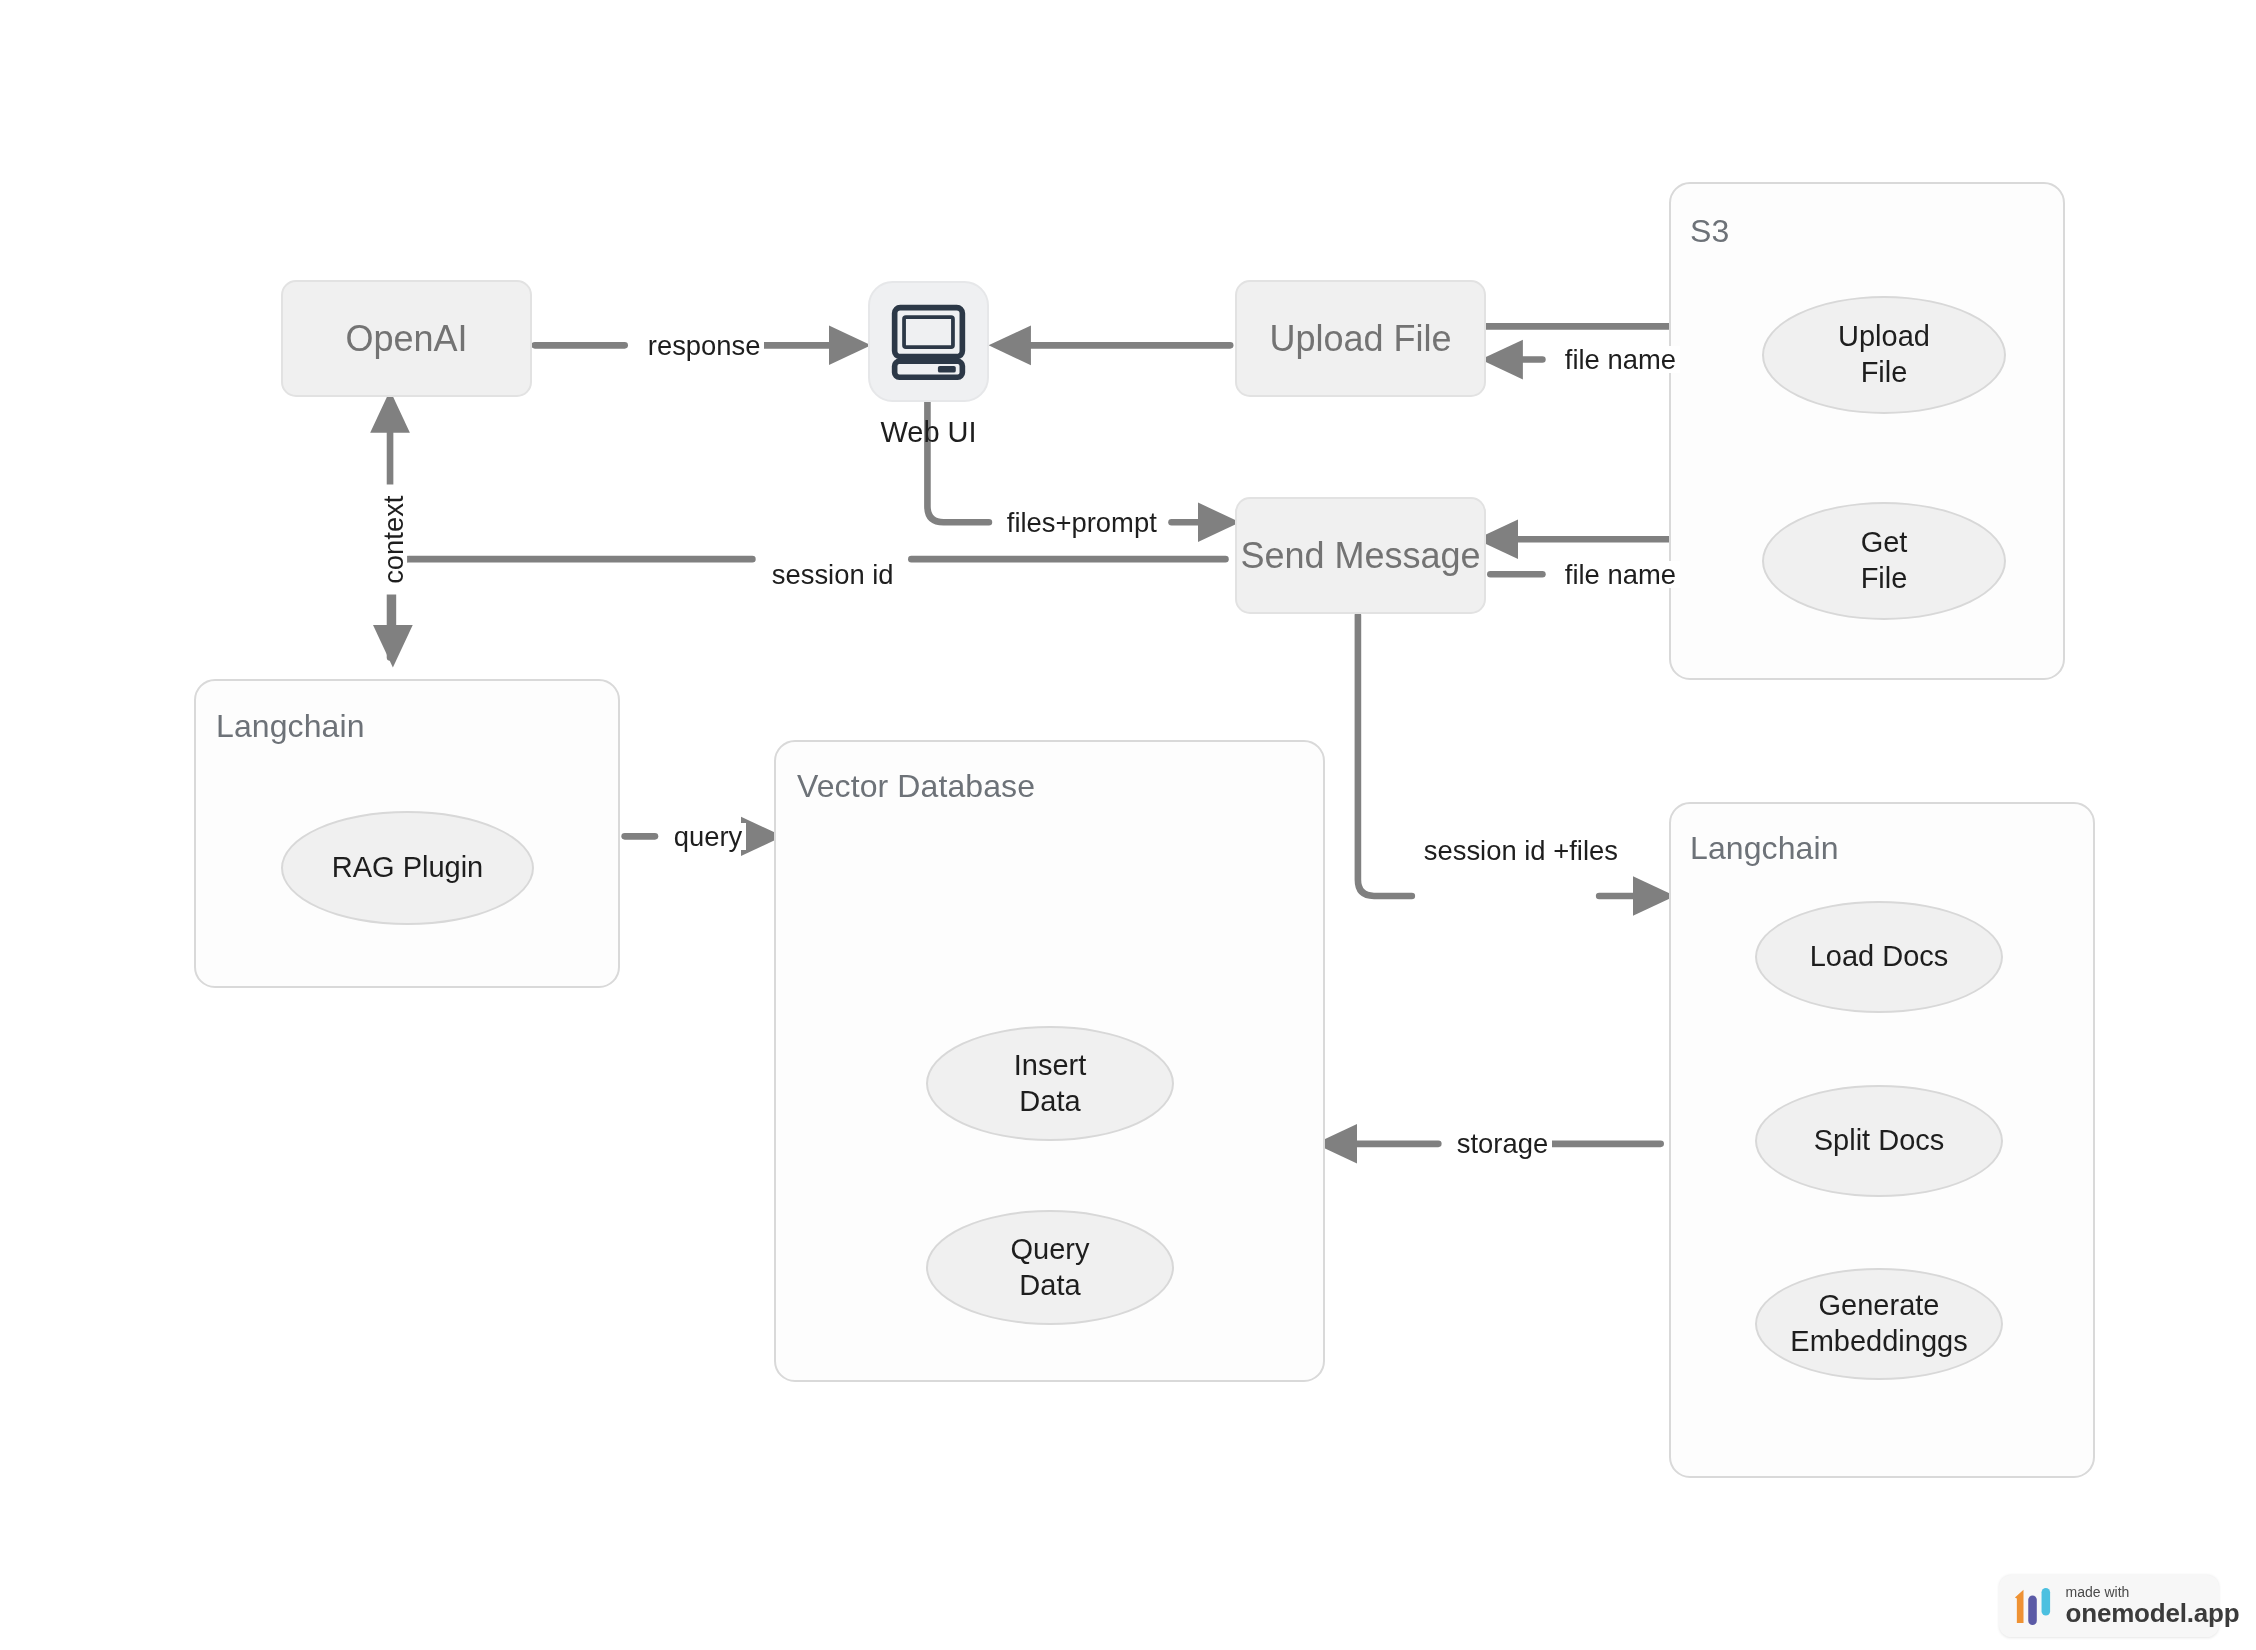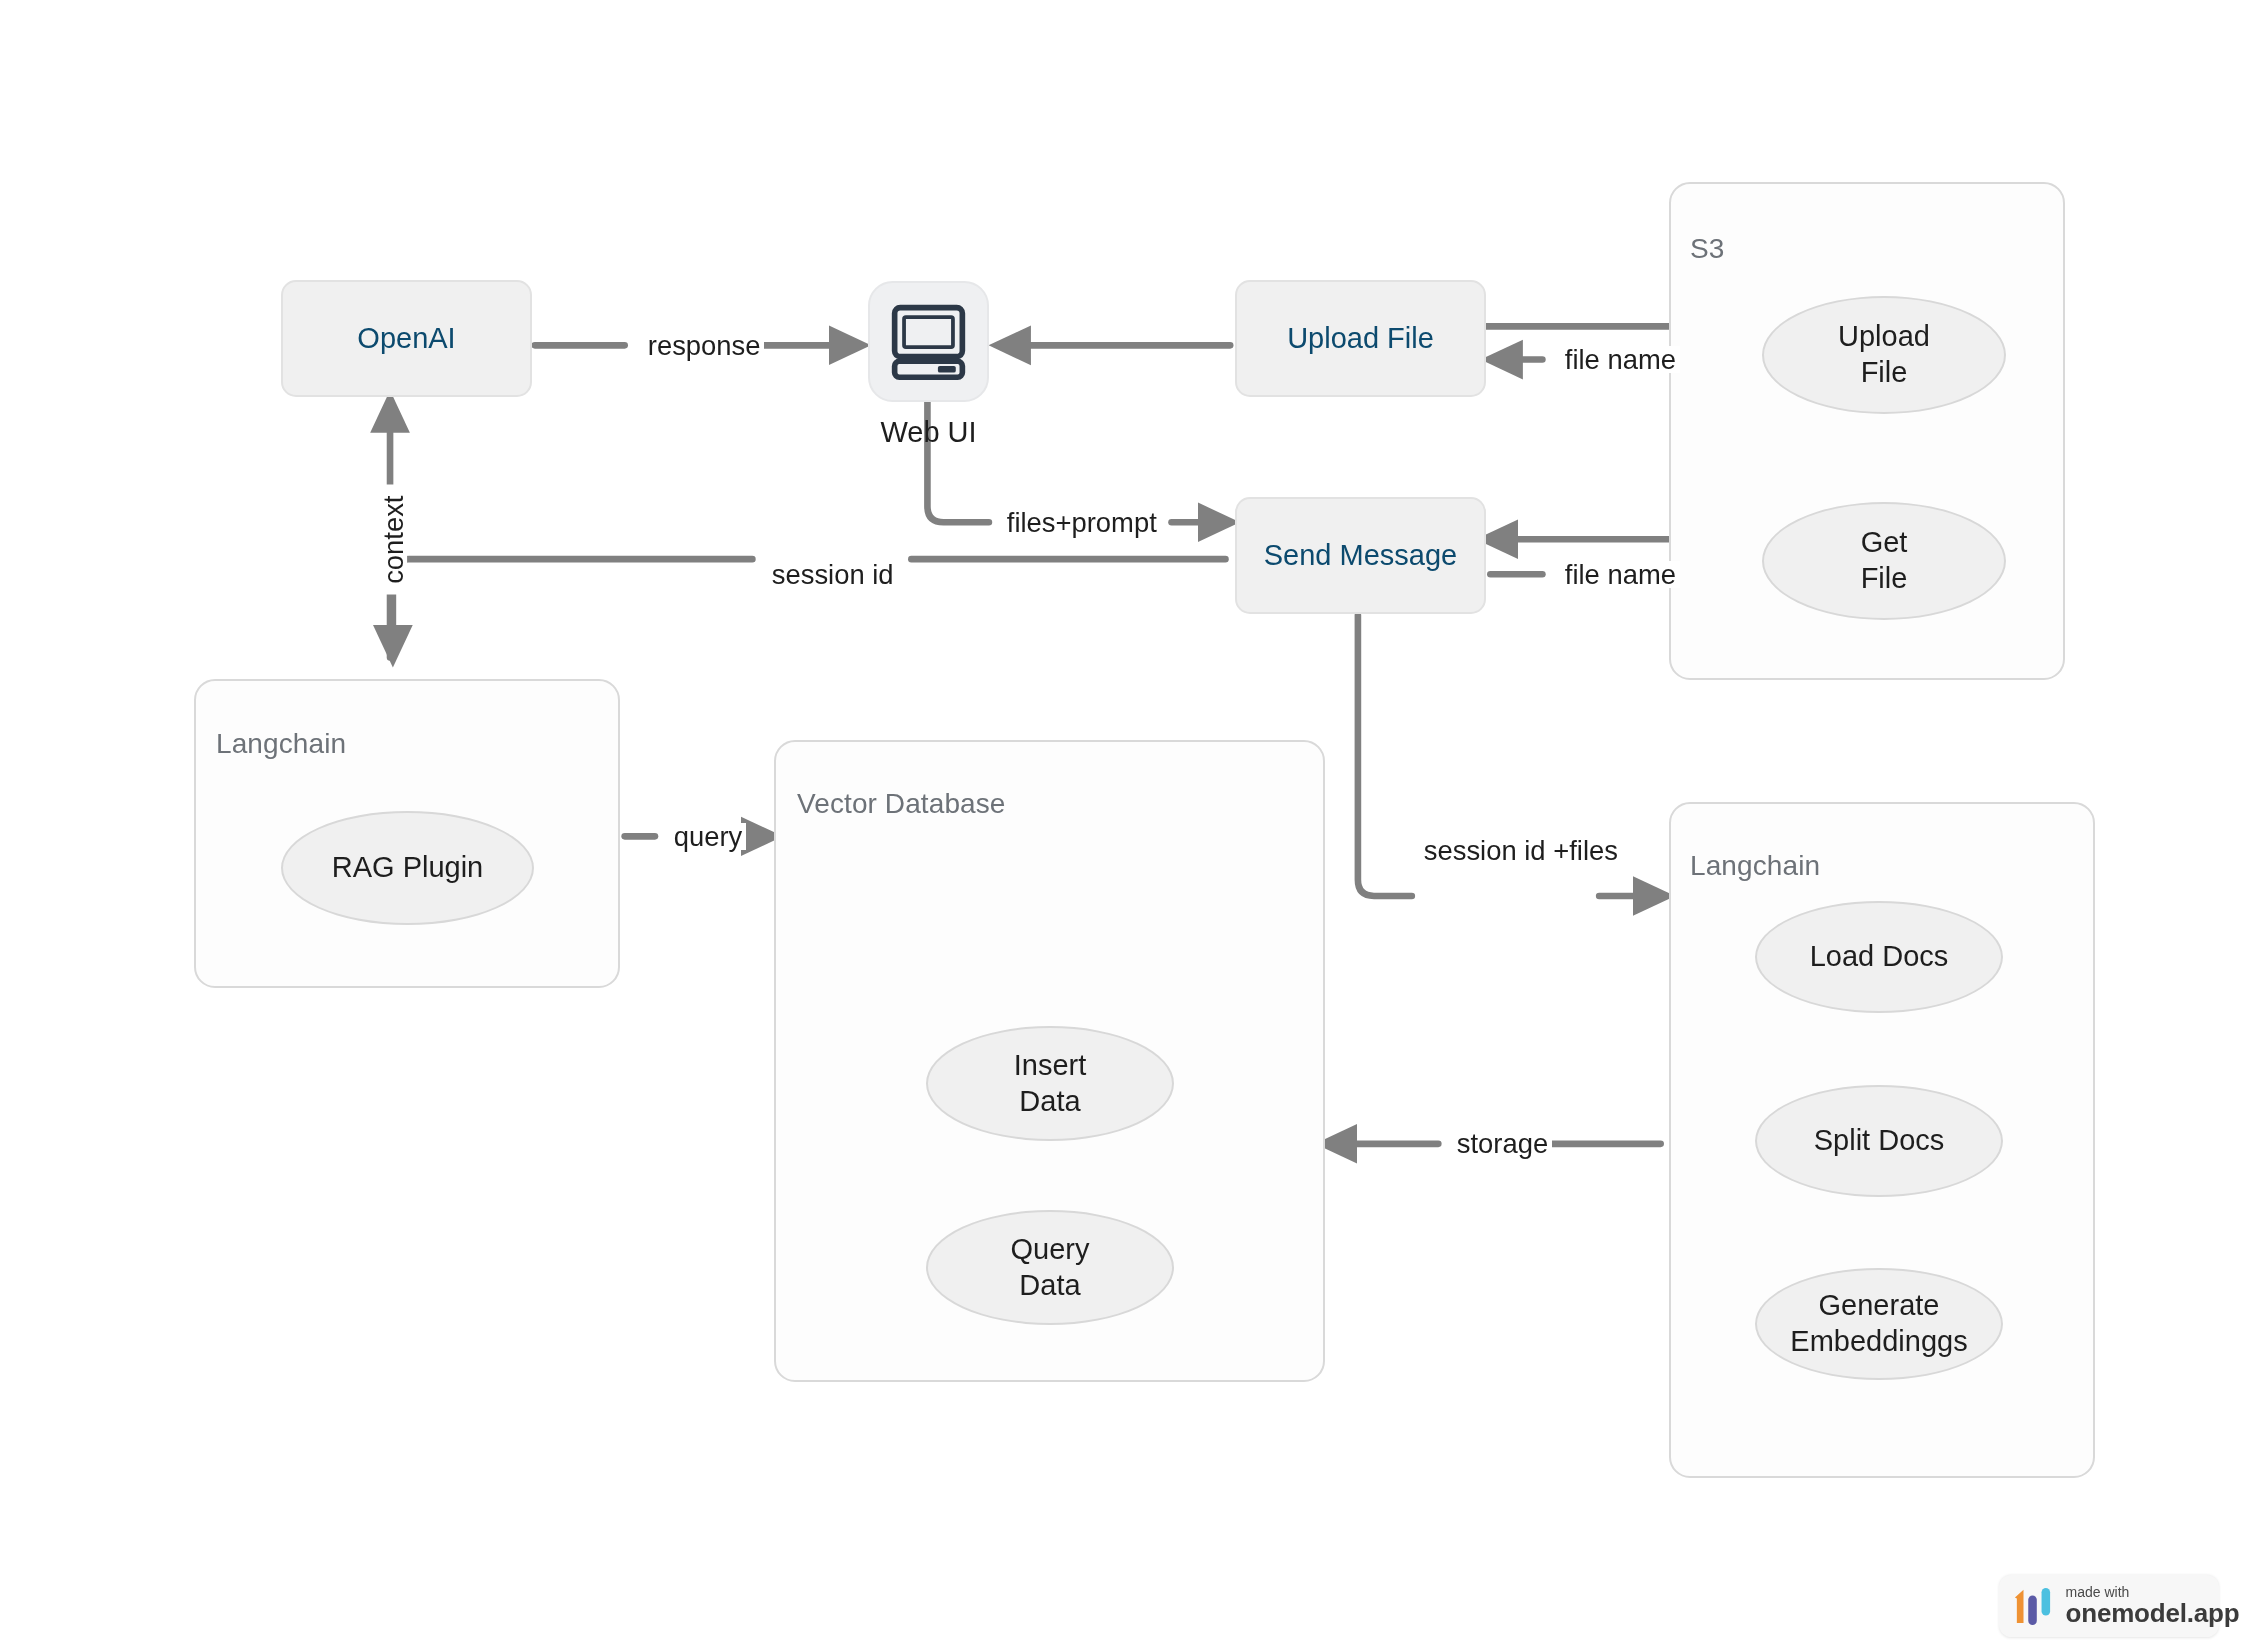--- a/index.html
+++ b/index.html
@@ -33,38 +33,37 @@
   .group {
     position: absolute;
     box-sizing: border-box;
     background: #fdfdfd;
     border: 2.8px solid #d9d9d9;
     border-radius: 21px;
   }
   .group-title {
     position: absolute;
     color: #6d7278;
-    font-size: 28px;
+    font-size: 32px;
     letter-spacing: 0.1px;
     white-space: nowrap;
-    margin-top: 20px;
   }
 
   
   .node-box {
     position: absolute;
     box-sizing: border-box;
     background: #f0f0f0;
     border: 2.8px solid #e2e2e2;
     border-radius: 15px;
     display: flex;
     align-items: center;
     justify-content: center;
-    color: #0c4a6e;
-    font-size: 29px;
+    color: #737373;
+    font-size: 36px;
     text-align: center;
     line-height: 1.22;
   }
 
   
   .node-ellipse {
     position: absolute;
     box-sizing: border-box;
     background: #f0f0f0;
     border: 2.8px solid #d8d8d8;

